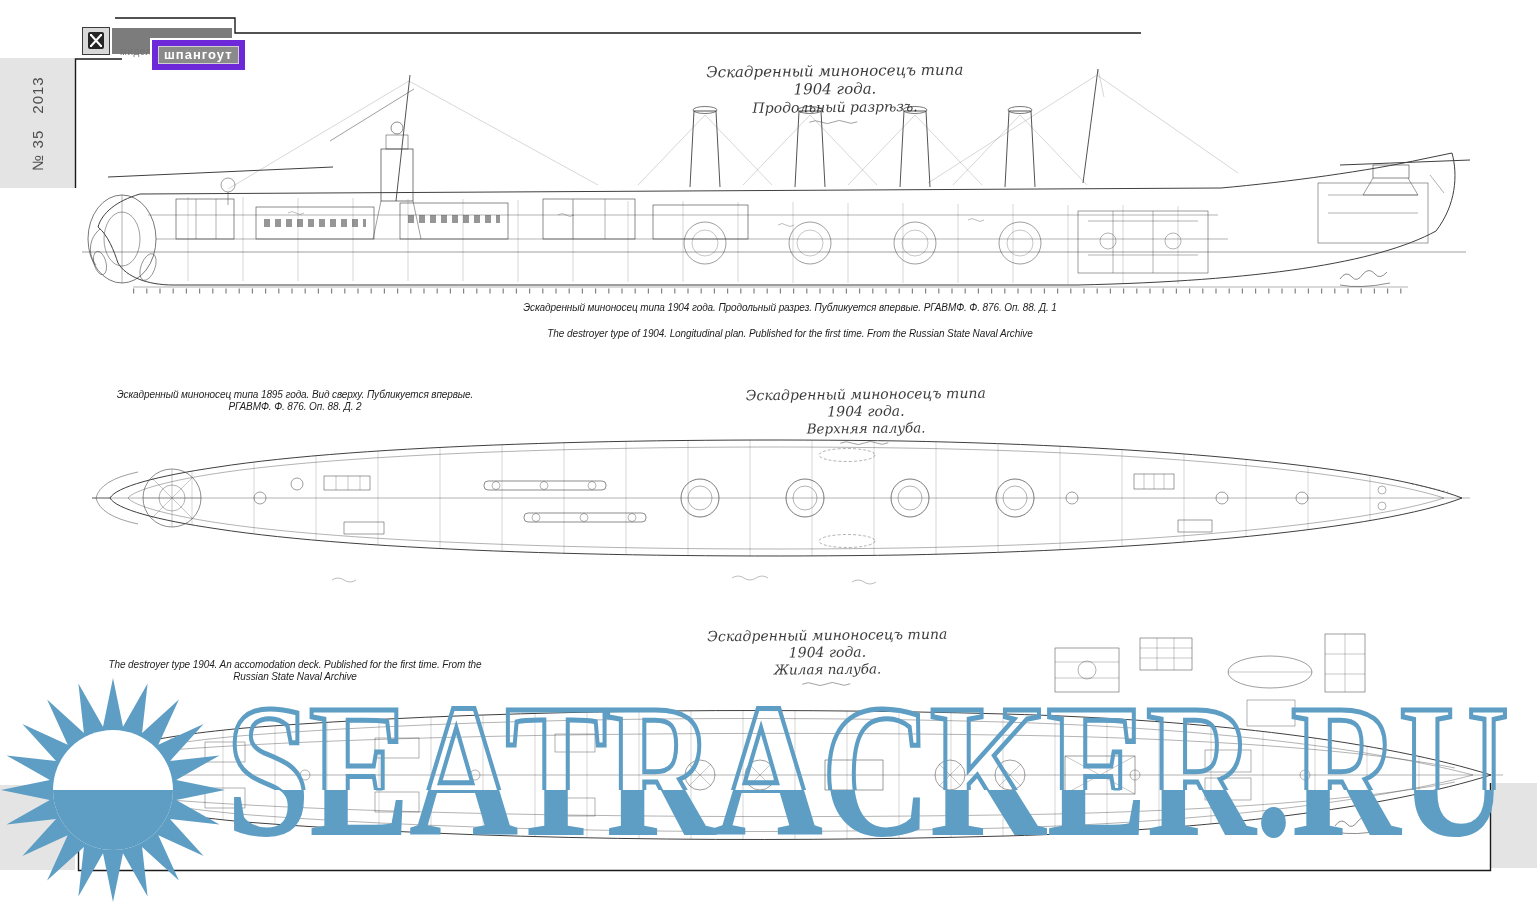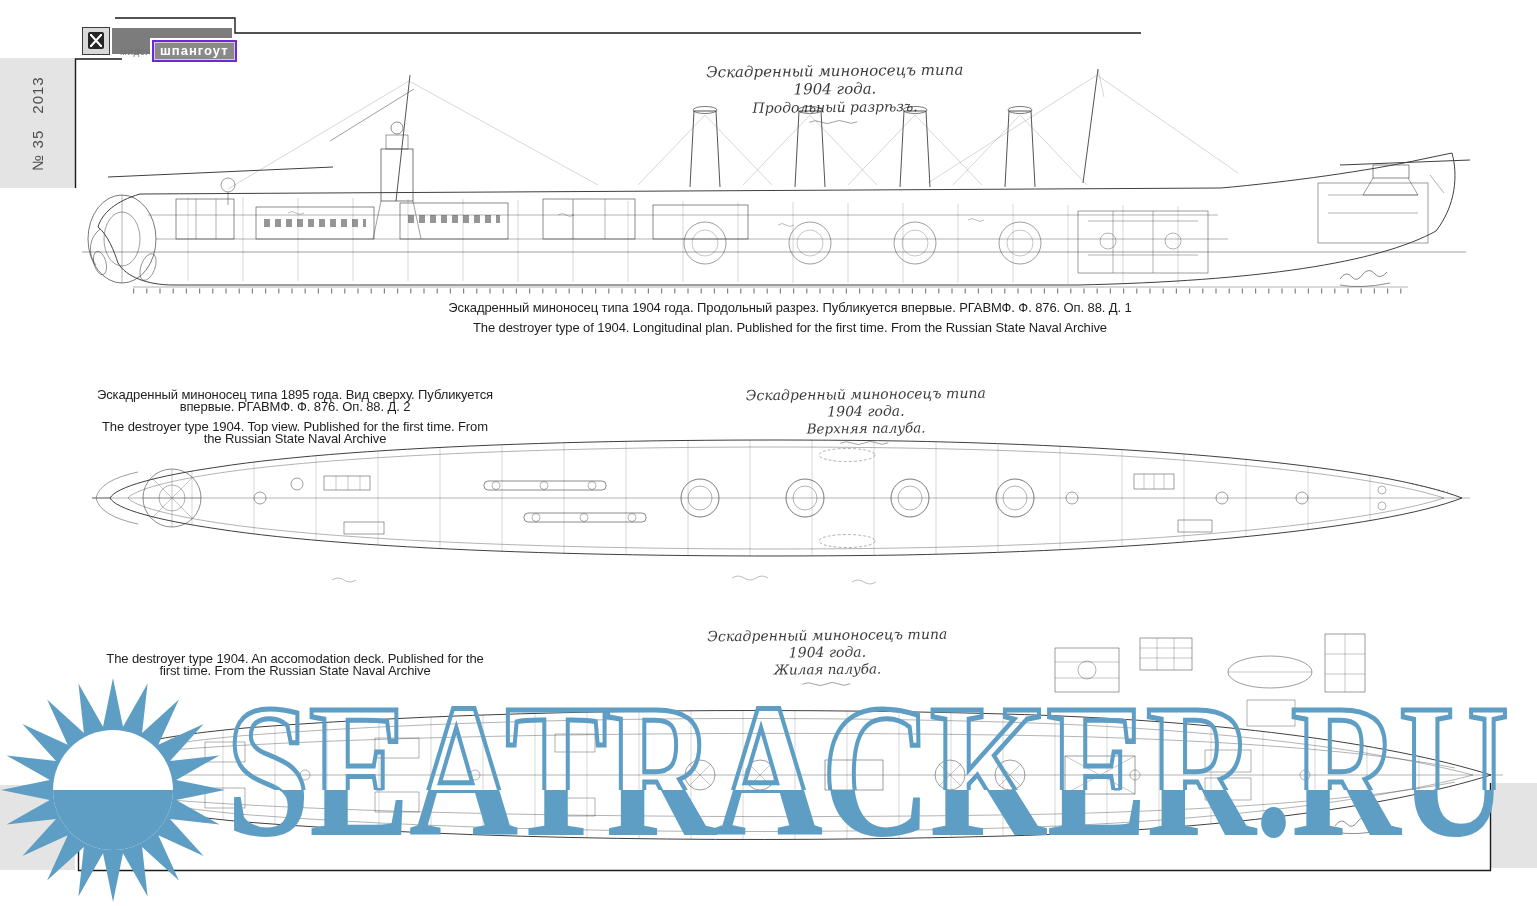--- a/index.html
+++ b/index.html
@@ -12,21 +12,21 @@
   .strip.br{left:1491px;top:783px;width:46px;height:85px;}
   .issue-text{transform:rotate(-90deg);white-space:nowrap;color:#4e4e4e;font-size:15px;
         letter-spacing:1px;display:flex;gap:16px;}
   
   .logo{position:absolute;left:82px;top:26px;z-index:4;}
   .logo-iconbox{position:absolute;left:0;top:1px;width:28px;height:28px;background:#d9d9d9;
         border:1px solid #3c3c3c;box-sizing:border-box;}
   .logo-plate{position:absolute;left:30px;top:2px;width:120px;height:26px;background:#7c7c7c;}
   .logo-word1{position:absolute;left:38px;top:20px;color:#737373;font-size:10px;letter-spacing:.5px;}
   .logo-word2{position:absolute;left:70px;top:14px;background:#8a8a8a;color:#fff;font-size:13px;
-        font-weight:bold;letter-spacing:1px;padding:1px 6px 2px 6px;border:2px solid #6d28d9;
+        font-weight:bold;letter-spacing:1px;padding:1px 6px 2px 6px;border:6px solid #6d28d9;
         box-shadow:0 0 0 2px #ffffff, inset 0 0 0 1px #cfcfcf;white-space:nowrap;}
   .header-right{position:absolute;right:41px;top:28px;color:#636363;font-size:15px;
         letter-spacing:.3px;z-index:4;white-space:nowrap;}
   
   .frame{position:absolute;left:0;top:0;z-index:3;pointer-events:none;}
   
   .ship{position:absolute;z-index:2;}
   .ink{stroke:#3f3f3f;fill:none;}
   
   .hand{position:absolute;z-index:4;font-family:"DejaVu Serif",serif;font-style:italic;
@@ -34,23 +34,23 @@
   .hand .l1{display:block;}
   .hand .l2{display:block;}
   .hand svg{display:block;margin:2px auto 0 auto;}
   #t1{left:700px;top:62px;width:270px;font-size:15px;transform:rotate(-.6deg);}
   #t1 .l2{font-size:14px;}
   #t2{left:742px;top:386px;width:248px;font-size:14px;transform:rotate(-.6deg);}
   #t2 .l2{font-size:13.5px;}
   #t3{left:700px;top:627px;width:255px;font-size:14px;transform:rotate(-.6deg);}
   #t3 .l2{font-size:13.5px;}
   
-  .caption{position:absolute;z-index:4;font-size:13px;color:#1e1e1e;
+  .caption{position:absolute;z-index:4;font-style:italic;font-size:10px;color:#1e1e1e;
         text-align:center;line-height:12px;letter-spacing:-.1px;}
-  .caption .en{margin-top:8px;}
+  .caption .en{margin-top:14px;}
   #c1{left:370px;top:302px;width:840px;}
   #c2{left:95px;top:389px;width:400px;}
   #c3{left:95px;top:645px;width:400px;}
   
   .wm-text{position:absolute;left:226px;top:676px;height:190px;line-height:190px;z-index:5;
         font-family:"Liberation Serif",serif;font-weight:bold;font-size:190px;letter-spacing:-2px;
         white-space:nowrap;transform:scaleX(.8);transform-origin:left top;pointer-events:none;}
   .wm-top{color:transparent;-webkit-text-stroke:5px var(--wm,#5E9EC4);clip-path:inset(0 0 76px 0);}
   .wm-bottom{color:var(--wm,#5E9EC4);clip-path:inset(114px 0 0 0);}
   .wm-sun{position:absolute;left:0;top:668px;z-index:5;pointer-events:none;}
@@ -314,21 +314,20 @@
         <path d="M4 4 q6 -3 12 0 t12 0 t12 0 t12 0" stroke="#666" stroke-width=".7" fill="none"></path>
       </svg>
   </div>
 
   <div class="caption" id="c1">
     <div class="ru">Эскадренный миноносец типа 1904 года. Продольный разрез. Публикуется впервые. РГАВМФ. Ф. 876. Оп. 88. Д. 1</div>
     <div class="en">The destroyer type of 1904. Longitudinal plan. Published for the first time. From the Russian State Naval Archive</div>
   </div>
   <div class="caption" id="c2">
     <div class="ru">Эскадренный миноносец типа 1895 года. Вид сверху. Публикуется впервые. РГАВМФ. Ф. 876. Оп. 88. Д. 2</div>
-    <div class="en">The destroyer type 1904. Top view. Published for the first time. From the Russian State Naval Archive</div>
   </div>
   <div class="caption" id="c3">
     <div class="en">The destroyer type 1904. An accomodation deck. Published for the first time. From the Russian State Naval Archive</div>
   </div>
 
   <div class="wm-text wm-top">SEATRACKER.RU</div>
   <div class="wm-text wm-bottom">SEATRACKER.RU</div>
   <svg class="wm-sun" width="236" height="238" viewBox="0 0 236 238">
     <path fill="#5E9EC4" d="M225 122 L176.2 132 L219.5 156.6 L170 151.1 L203.6 187.9 L158.3 167.3 L178.9 212.6 L142.1 179 L147.6 228.5 L123 185.2 L113 234 L103 185.2 L78.4 228.5 L83.9 179 L47.1 212.6 L67.7 167.3 L22.4 187.9 L56 151.1 L6.5 156.6 L49.8 132 L1 122 L49.8 112 L6.5 87.4 L56 92.9 L22.4 56.1 L67.7 76.7 L47.1 31.4 L83.9 65 L78.4 15.5 L103 58.8 L113 10 L123 58.8 L147.6 15.5 L142.1 65 L178.9 31.4 L158.3 76.7 L203.6 56.1 L170 92.9 L219.5 87.4 L176.2 112 Z"></path>
     <circle cx="113" cy="122" r="60" fill="#ffffff"></circle>

